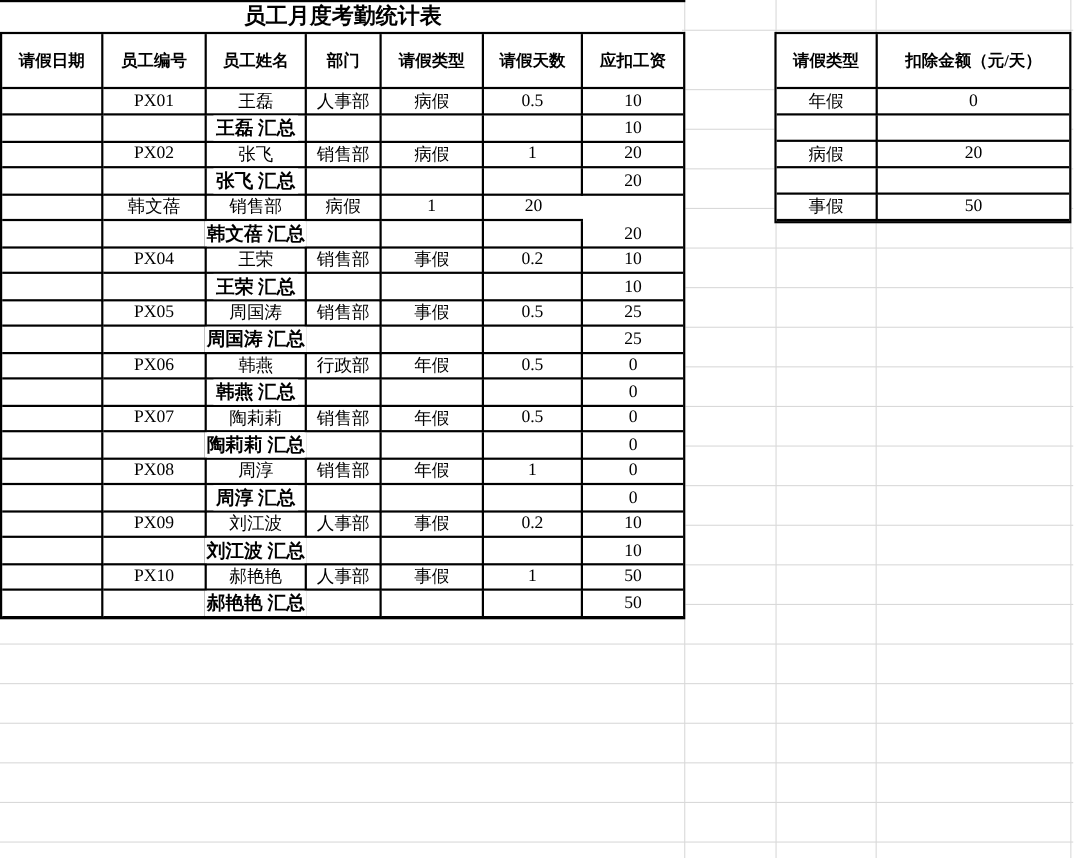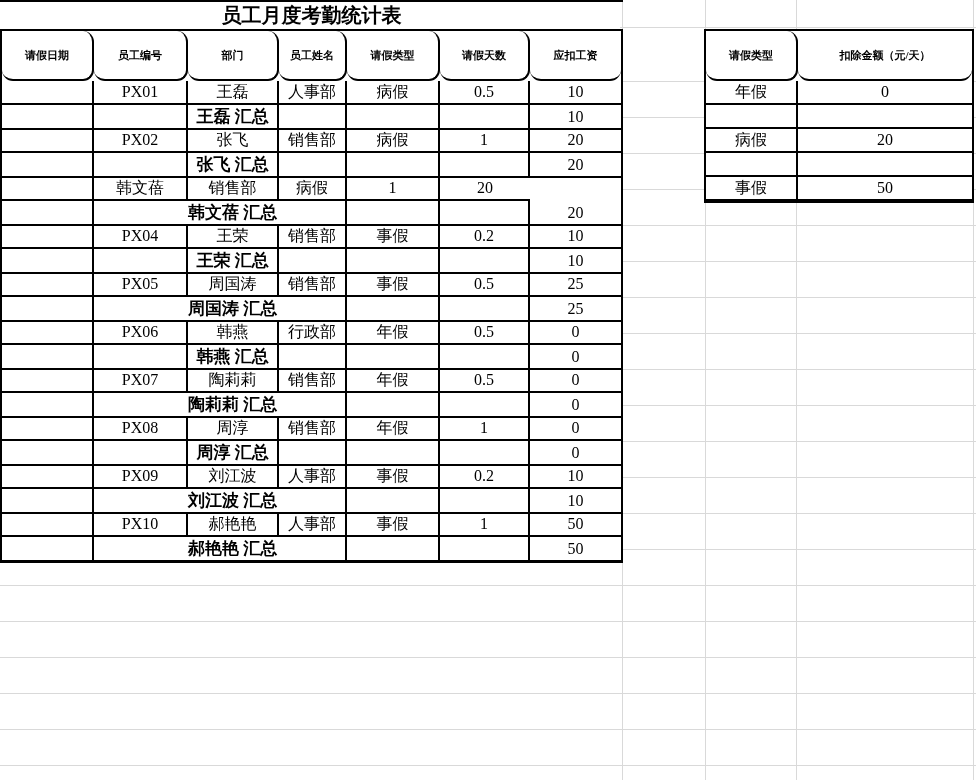--- a/index.html
+++ b/index.html
@@ -23,21 +23,21 @@
   .mrow { display:grid; grid-template-columns:92px 94px 91px 68px 93px 90px 91px; }
   .srow { display:grid; grid-template-columns:92px 174px; }
   .hdr-row { height:50px; }
   .d-row { height:24px; }
   .cell {
     display:flex; align-items:center; justify-content:center;
     border-right:2px solid #000; border-bottom:2px solid #000;
     font-size:16px; overflow:visible; white-space:nowrap;
   }
   .cell:last-child { border-right:none; }
-  .hdr-row .cell { font-weight:bold; font-size:11px;border-radius:11px; }
+  .hdr-row .cell { font-weight:bold; font-size:15px; }
   .sum-label {
     font-weight:bold; font-size:17px; white-space:nowrap;
     background:#fff; position:relative; z-index:2; padding:0 2px;
   }
 </style>
 </head>
 <body>
 
 <div class="canvas">
   <div id="gridlines">
@@ -66,22 +66,22 @@
       <div class="gl-v" style="left: 705px; top: 0px; height: 780px;"></div>
       <div class="gl-v" style="left: 796px; top: 0px; height: 780px;"></div>
       <div class="gl-v" style="left: 973px; top: 0px; height: 780px;"></div>
     </div>
   <div class="topline"></div>
   <div class="title">员工月度考勤统计表</div>
   <div class="tbl" id="main-table">
       <div class="mrow hdr-row">
         <div class="cell">请假日期</div>
         <div class="cell">员工编号</div>
+        <div class="cell">员工姓名</div>
         <div class="cell">部门</div>
-        <div class="cell">员工姓名</div>
         <div class="cell">请假类型</div>
         <div class="cell">请假天数</div>
         <div class="cell">应扣工资</div>
       </div>
       <div class="mrow d-row">
         <div class="cell"></div>
         <div class="cell">PX01</div>
         <div class="cell">王磊</div>
         <div class="cell">人事部</div>
         <div class="cell">病假</div>

